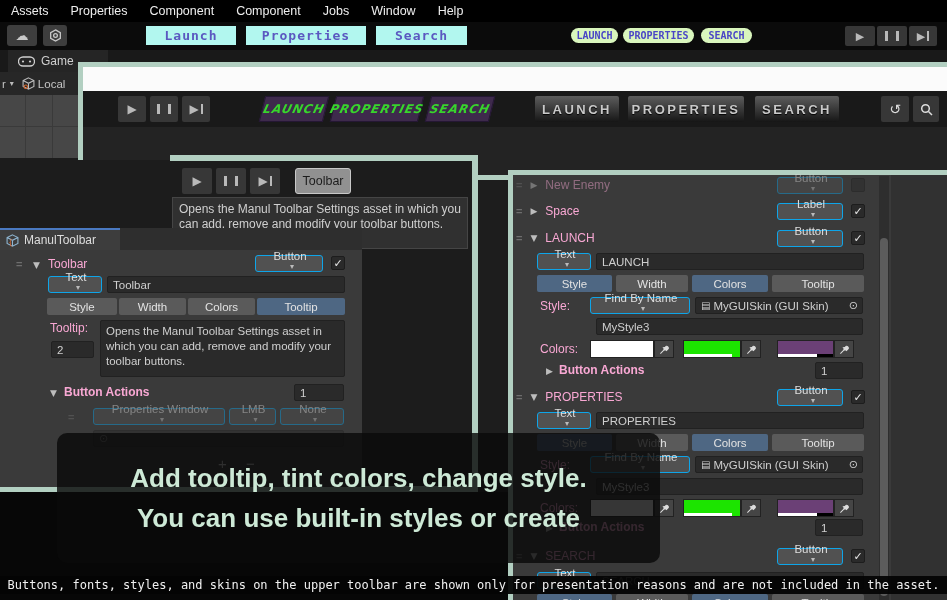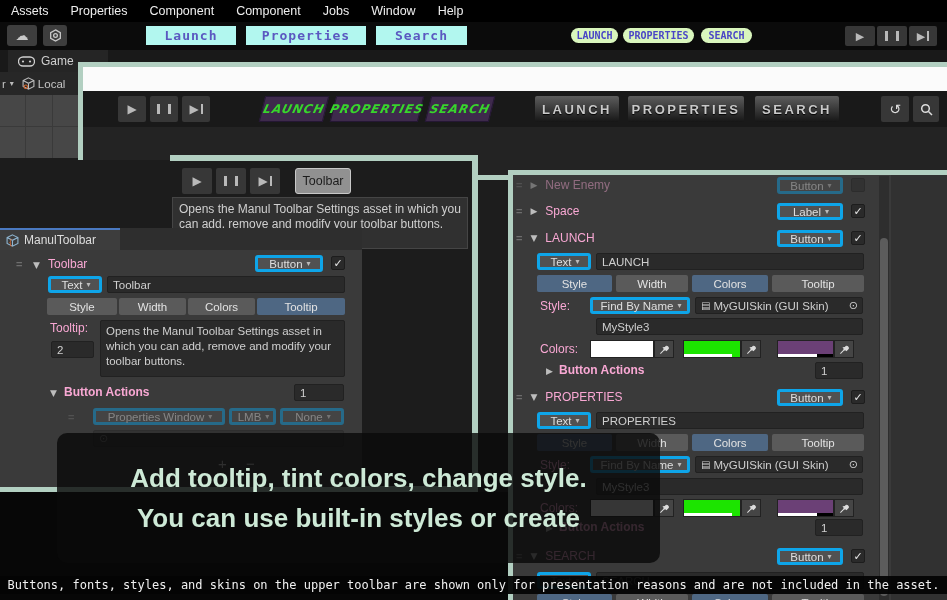--- a/index.html
+++ b/index.html
@@ -30,22 +30,22 @@
   
   .mint{background:#b2cfc1;}
   .winA{left:78px;top:62px;width:869px;height:118px;border:5px solid #b2cfc1;border-right:none;background:#232323;}
   .winA-white{left:83px;top:67px;width:864px;height:24px;background:#fbfbfb;}
   .winA-bar{left:83px;top:91px;width:864px;height:36px;background:#191919;}
   .slant{transform:skewX(-14deg);background:#3e2a4c;border:1px solid #241733;display:flex;align-items:center;justify-content:center;}
   .slant span{font-style:italic;font-weight:bold;font-size:12px;color:#38d52c;letter-spacing:1px;font-family:"DejaVu Sans",sans-serif;}
   .flat-btn{background:linear-gradient(180deg,#5d5d5d,#161616);color:#c9c9c9;font-weight:bold;font-size:13px;
             letter-spacing:2.5px;display:flex;align-items:center;justify-content:center;border-radius:2px;text-shadow:0 1px 1px #000;}
   
-  .udrop{background:#515151;border:3px solid #0ea5e9;border-radius:3px;display:flex;align-items:center;
-         font-size:11.5px;color:#dfdfdf;padding:0 4px 0 6px;justify-content:center;height:17px;}
+  .udrop{background:#515151;border:1px solid #0ea5e9;border-radius:3px;display:flex;align-items:center;
+         font-size:11.5px;color:#dfdfdf;padding:0 4px 0 6px;justify-content:flex-end;height:17px;flex-direction:column;}
   .dd-arrow{font-size:8px;color:#bbb;margin-left:4px;font-family:"DejaVu Sans",sans-serif;}
   .ufield{background:#2a2a2a;border:1px solid #212121;border-radius:2px;font-size:11.5px;color:#cfcfcf;
           display:flex;align-items:center;padding-left:5px;height:17px;white-space:nowrap;overflow:hidden;}
   .utab{background:#5a5a5a;border-radius:2px;display:flex;align-items:center;justify-content:center;
         font-size:11.5px;color:#e2e2e2;height:17px;}
   .utab.sel{background:#4e6783;}
   .chk{width:14px;height:14px;background:#2a2a2a;border:1px solid #1d1d1d;border-radius:2px;display:flex;
        align-items:center;justify-content:center;color:#e8e8e8;font-size:11px;font-family:"DejaVu Sans",sans-serif;}
   .lbl{font-size:12px;color:#f9a8d4;white-space:nowrap;}
   .handle{color:#6e6e6e;font-size:11px;font-weight:bold;}

